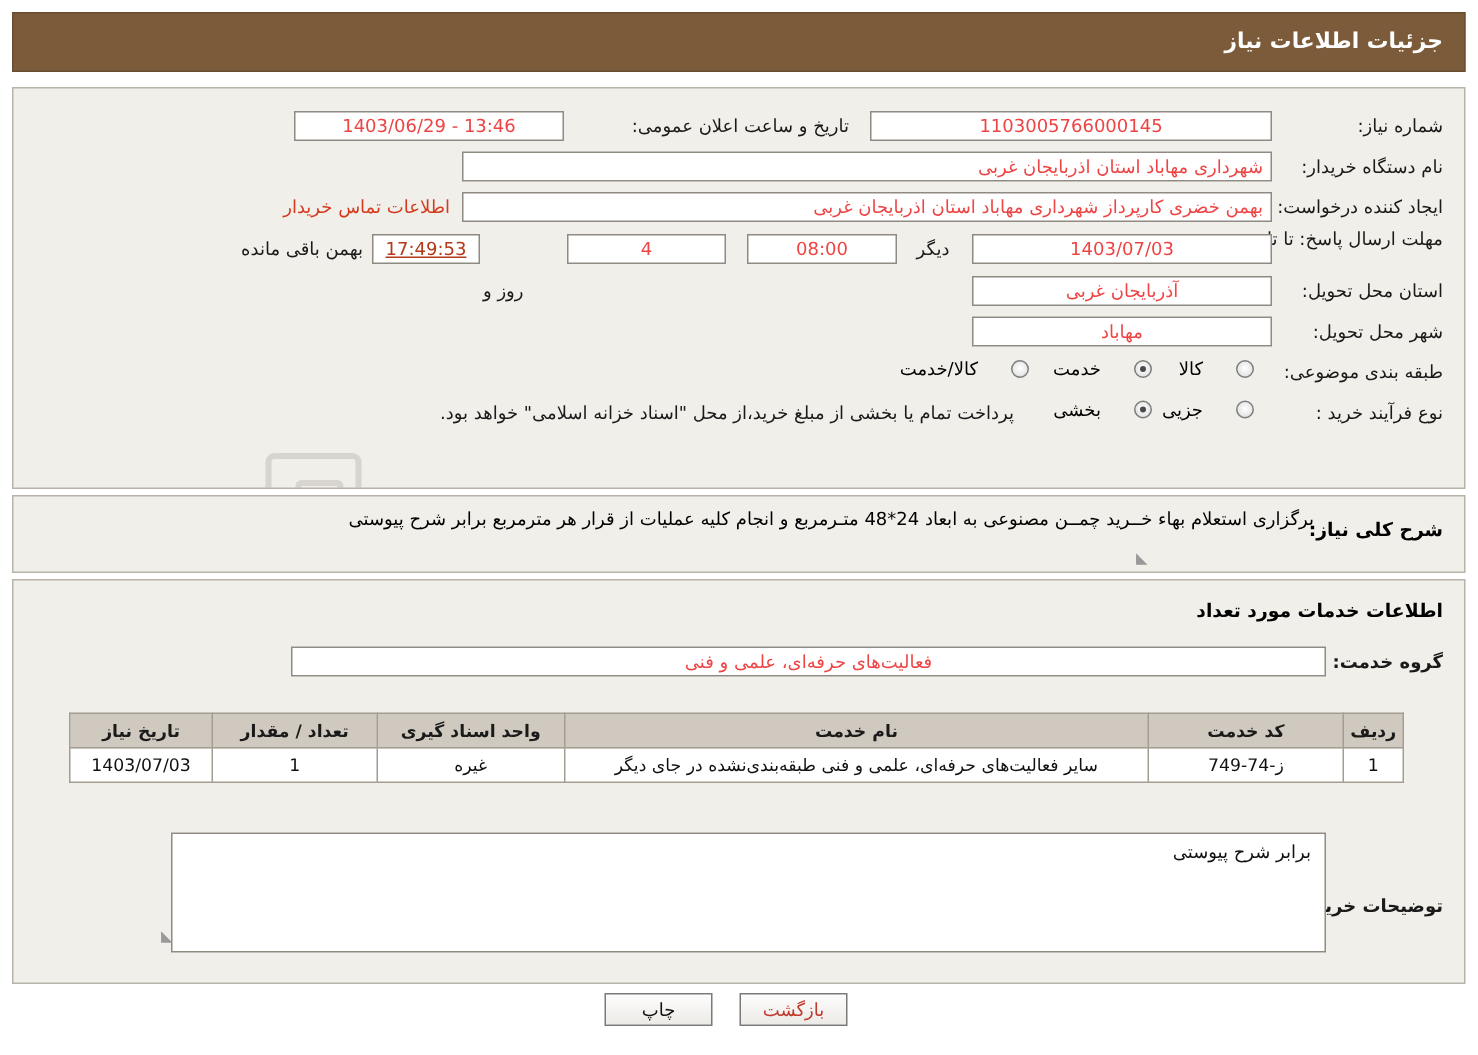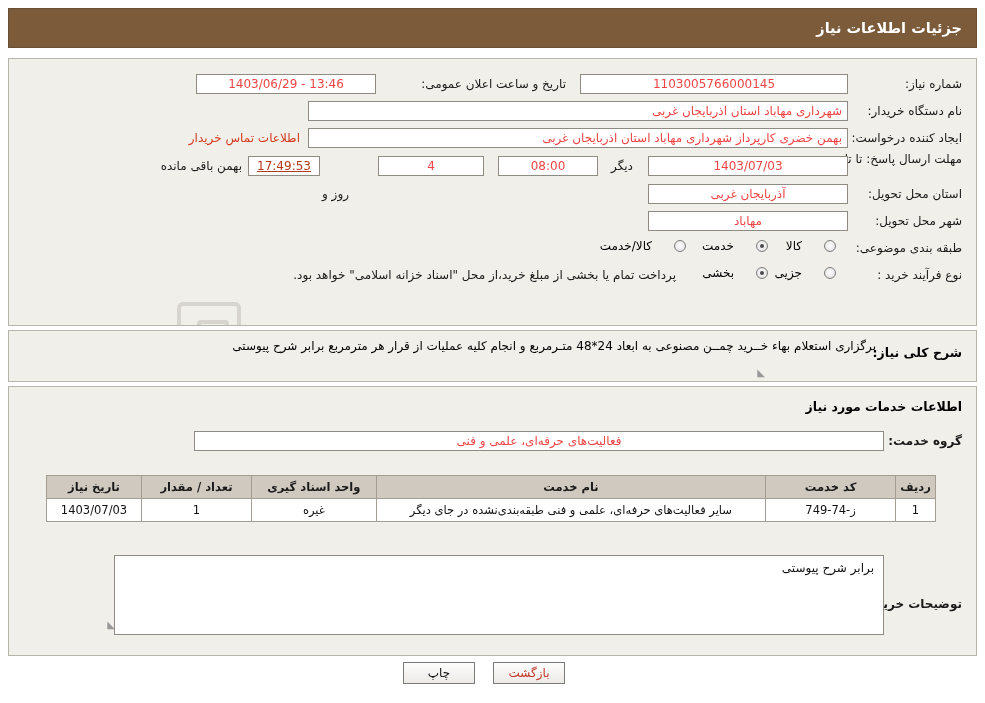--- a/index.html
+++ b/index.html
@@ -272,21 +272,21 @@
     <div class="lbl" style="position:absolute; top:209px; right:300px;">پرداخت تمام یا بخشی از مبلغ خرید،از محل "اسناد خزانه اسلامی" خواهد بود.</div>
   </div>
 
   <div class="panel" id="panel-desc">
     <div class="desc-label" style="top:14px; right:14px; position:absolute;">شرح کلی نیاز:</div>
     <div class="desc-text" style="top:6px; right:100px; width:780px; position:absolute;">برگزاری استعلام بهاء خــرید چمــن مصنوعی به ابعاد 24*48 متـرمربع و انجام کلیه عملیات از قرار هر مترمربع برابر شرح پیوستی</div>
     <div class="resizer" style="left:746px; top:36px;">◣</div>
   </div>
 
   <div class="panel" id="panel-services">
-    <div class="section-title" style="top:12px; right:14px; position:absolute;">اطلاعات خدمات مورد نیاز</div>
+    <div class="section-title" style="top:12px; right:14px; position:absolute;">اطلاعات خدمات مورد تعداد</div>
 
     <div class="lbl bold" style="position:absolute; top:47px; right:14px;">گروه خدمت:</div>
     <div class="field right" style="position:absolute; top:44px; right:92px; width:690px; text-align:center;">فعالیت‌های حرفه‌ای، علمی و فنی</div>
 
     <table class="svc" style="top:88px; right:40px; width:890px;">
       <thead>
         <tr>
           <th style="width:40px;">ردیف</th>
           <th style="width:130px;">کد خدمت</th>
           <th style="width:390px;">نام خدمت</th>

